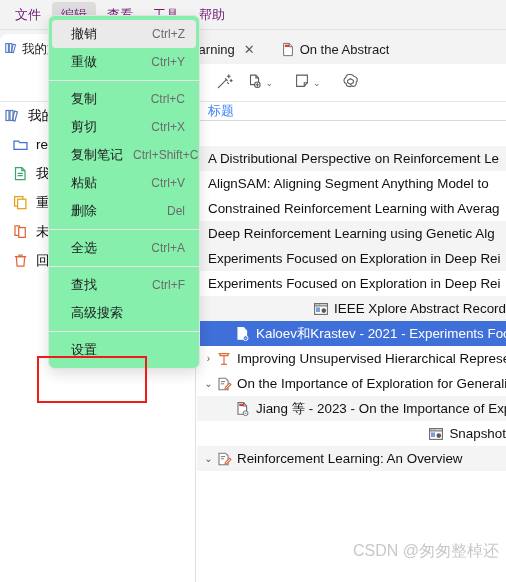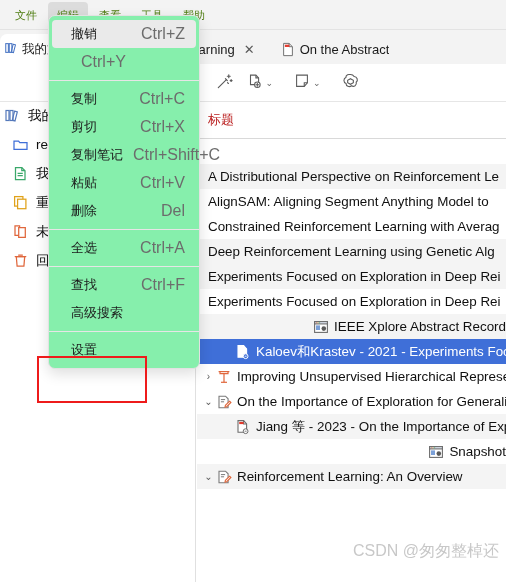--- a/index.html
+++ b/index.html
@@ -30,22 +30,22 @@
     height: 30px;
     background: #f3f3f3;
     display: flex;
     align-items: center;
     padding-left: 6px;
     box-sizing: border-box;
     border-bottom: 1px solid #e3e3e3;
     z-index: 5;
   }
   .menubar-item {
-    font-size: 11px;
-    color: #4d7c0f;
+    font-size: 13px;
+    color: #701a75;
     padding: 4px 9px;
     border-radius: 4px;
     margin-right: 2px;
     line-height: 18px;
     white-space: nowrap;
     cursor: default;
   }
   .menubar-item.active {
     background: #dcdcdc;
   }
@@ -140,27 +140,27 @@
   .side-ico { width: 17px; height: 17px; flex: 0 0 17px; display: block; }
 
   
   .listpane {
     position: absolute;
     top: 101px; left: 197px; right: 0; bottom: 0;
     background: #ffffff;
     overflow: hidden;
   }
   .list-header {
-    height: 38px;
+    height: 20px;
     border-bottom: 1px solid #d9d9d9;
     display: flex;
     align-items: center;
     padding-left: 11px;
     font-size: 13px;
-    color: #b91c1c;
+    color: #3b82f6;
     background: #ffffff;
     box-sizing: border-box;
   }
   .rows { position: relative; }
   .row {
     height: 25px;
     display: flex;
     align-items: center;
     font-size: 13.4px;
     color: #101010;
@@ -218,21 +218,21 @@
     color: #1a1a1a;
     box-sizing: border-box;
     cursor: default;
     margin: 0 3px;
     border-radius: 4px;
   }
   .mi.hl { background: #eaeaea; }
   .mi .mlabel { flex: 1 1 auto; white-space: nowrap; }
   .mi .maccel {
     color: #6c6c6c;
-    font-size: 16px;
+    font-size: 12px;
     margin-left: 10px;
     white-space: nowrap;
   }
   .msep {
     height: 1px;
     background: #e6e6e6;
     margin: 4px 0;
   }
 
   
@@ -524,20 +524,21 @@
       </div>
     </div>
   </div>
 
   <div class="menu">
     <div class="mi hl">
       <span class="mlabel">撤销</span>
       <span class="maccel">Ctrl+Z</span>
     </div>
     <div class="mi">
+      <span class="mlabel">重做</span>
       <span class="maccel">Ctrl+Y</span>
     </div>
     <div class="msep"></div>
     <div class="mi">
       <span class="mlabel">复制</span>
       <span class="maccel">Ctrl+C</span>
     </div>
     <div class="mi">
       <span class="mlabel">剪切</span>
       <span class="maccel">Ctrl+X</span>

